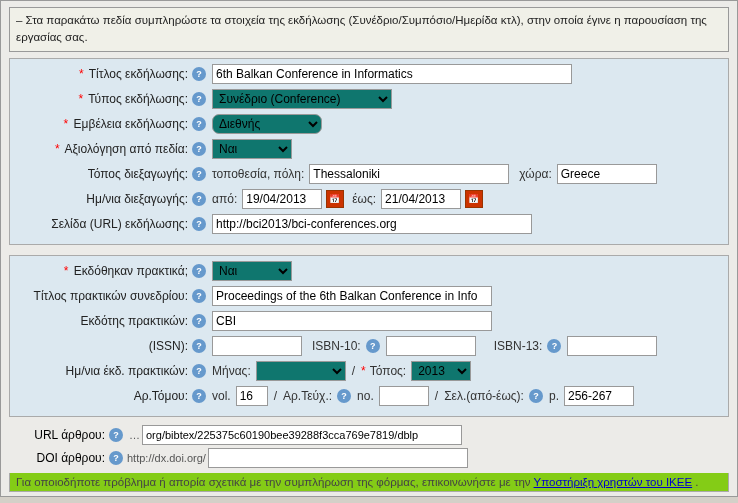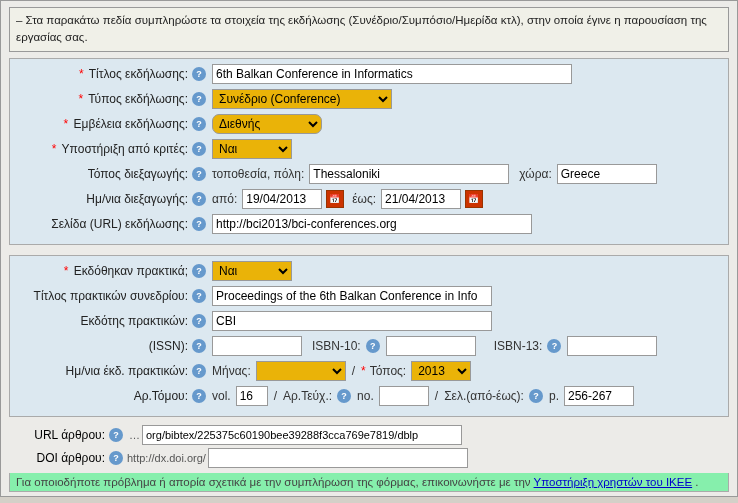--- a/index.html
+++ b/index.html
@@ -72,21 +72,21 @@
       height: 20px;
       border: 1px solid #999;
       background: #fff;
       padding: 1px 3px;
       font-size: 12px;
       font-family: Arial, Helvetica, sans-serif;
     }
     select {
       height: 20px;
       border: 1px solid #999;
-      background: #eab308;
+      background: #0f766e;
       font-size: 12px;
       font-family: Arial, Helvetica, sans-serif;
       padding: 0 2px;
     }
     .calendar-icon {
       display: inline-flex;
       align-items: center;
       justify-content: center;
       width: 18px;
       height: 18px;
@@ -94,21 +94,21 @@
       color: #fff;
       font-size: 9px;
       border: 1px solid #993300;
       cursor: pointer;
       margin-left: 2px;
     }
     .divider {
       height: 6px;
     }
     .footer-bar {
-      background: #86efac;
+      background: #84cc16;
       border: 1px solid #aaa;
       border-top: none;
       padding: 3px 6px;
       font-size: 11.5px;
       color: #444;
     }
     .footer-link {
       color: #0000cc;
       text-decoration: underline;
       cursor: pointer;
@@ -180,21 +180,21 @@
         <span class="help-icon">?</span>
         <select style="width:110px;border-radius:7px;">
           <option>Διεθνής</option>
         </select>
       </div>
     </div>
 
     <div class="form-row">
       <div class="label-cell">
         <span class="required-star">*</span>
-        <span>Υποστήριξη από κριτές:</span>
+        <span>Αξιολόγηση από πεδία:</span>
       </div>
       <div class="field-cell">
         <span class="help-icon">?</span>
         <select style="width:80px;">
           <option>Ναι</option>
         </select>
       </div>
     </div>
 
     <div class="form-row">

